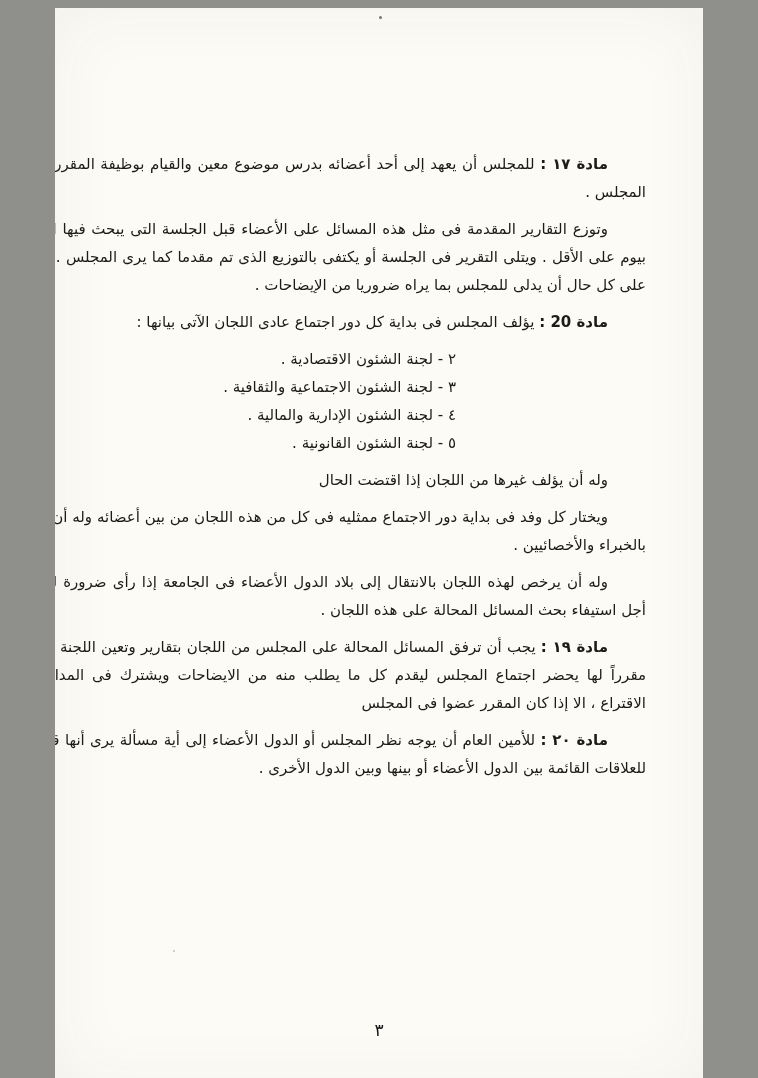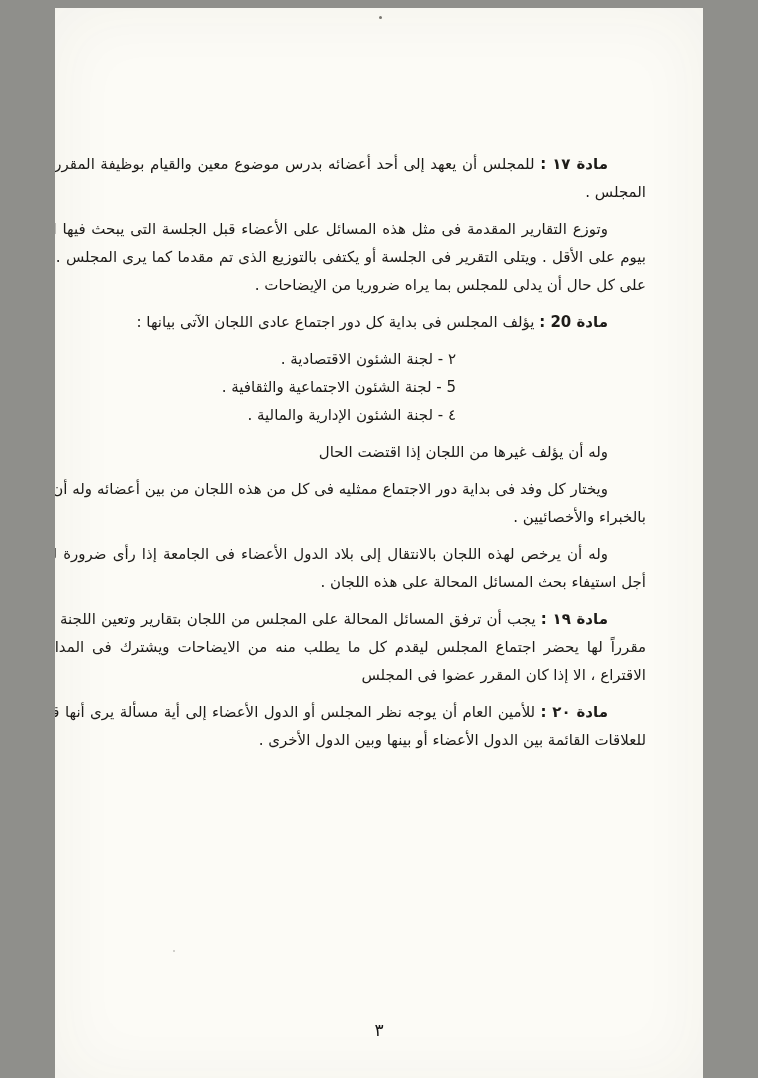--- a/index.html
+++ b/index.html
@@ -71,22 +71,23 @@
       <span>وتوزع التقارير المقدمة فى مثل هذه المسائل على الأعضاء قبل الجلسة التى يبحث فيها الموضوع بيوم على الأقل . ويتلى التقرير فى الجلسة أو يكتفى بالتوزيع الذى تم مقدما كما يرى المجلس . وللمقرر على كل حال أن يدلى للمجلس بما يراه ضروريا من الإيضاحات .</span>
     </p>
 
     <p class="para article">
       <strong class="label">مادة 20 :</strong>
       <span>يؤلف المجلس فى بداية كل دور اجتماع عادى اللجان الآتى بيانها :</span>
     </p>
 
     <ul class="committee-list">
       <li>٢ - لجنة الشئون الاقتصادية .</li>
-      <li>5 - لجنة الشئون الاجتماعية والثقافية .</li>
+      <li>٣ - لجنة الشئون الاجتماعية والثقافية .</li>
       <li>٤ - لجنة الشئون الإدارية والمالية .</li>
+      <li>٥ - لجنة الشئون القانونية .</li>
     </ul>
 
     <p class="para">
       <span>وله أن يؤلف غيرها من اللجان إذا اقتضت الحال</span>
     </p>
 
     <p class="para">
       <span>ويختار كل وفد فى بداية دور الاجتماع ممثليه فى كل من هذه اللجان من بين أعضائه وله أن يستعين بالخبراء والأخصائيين .</span>
     </p>
 

